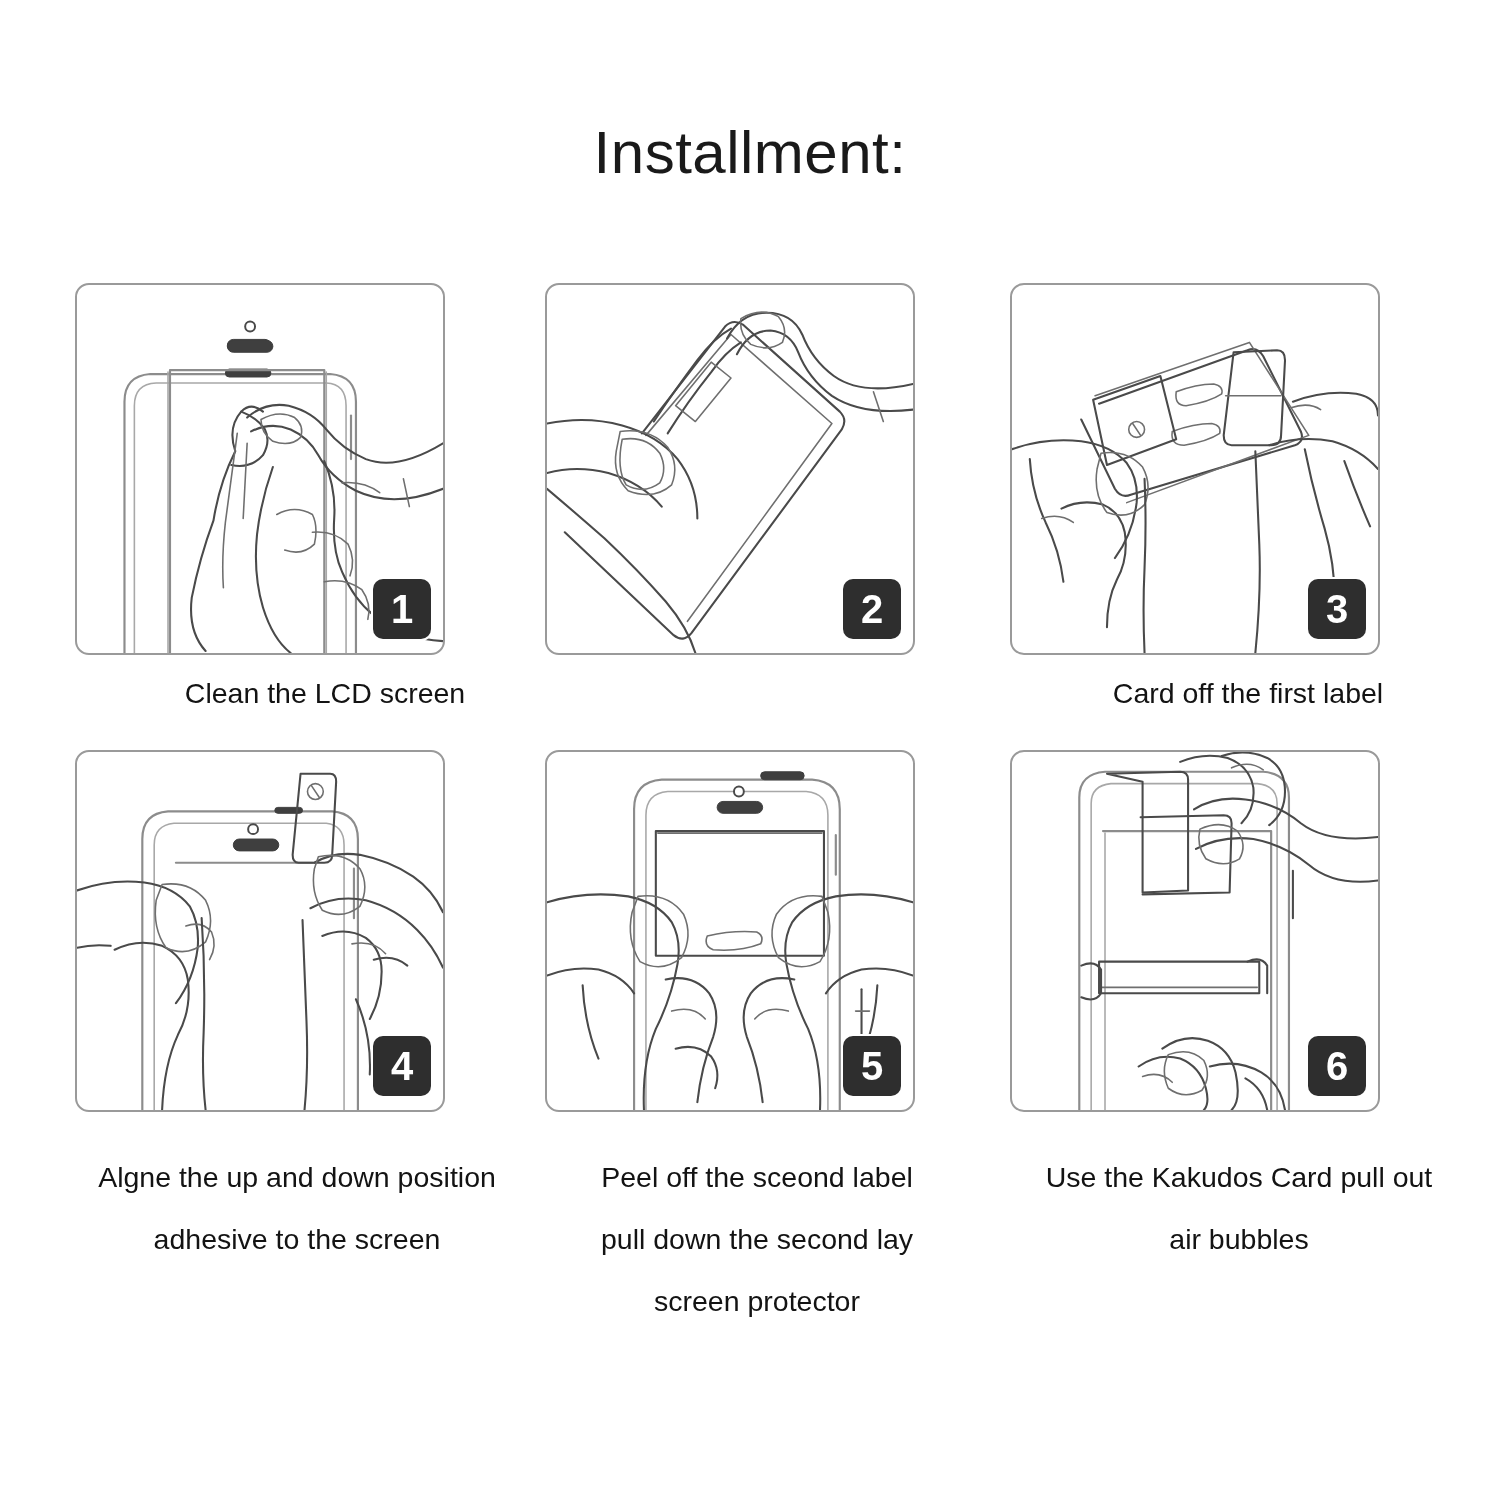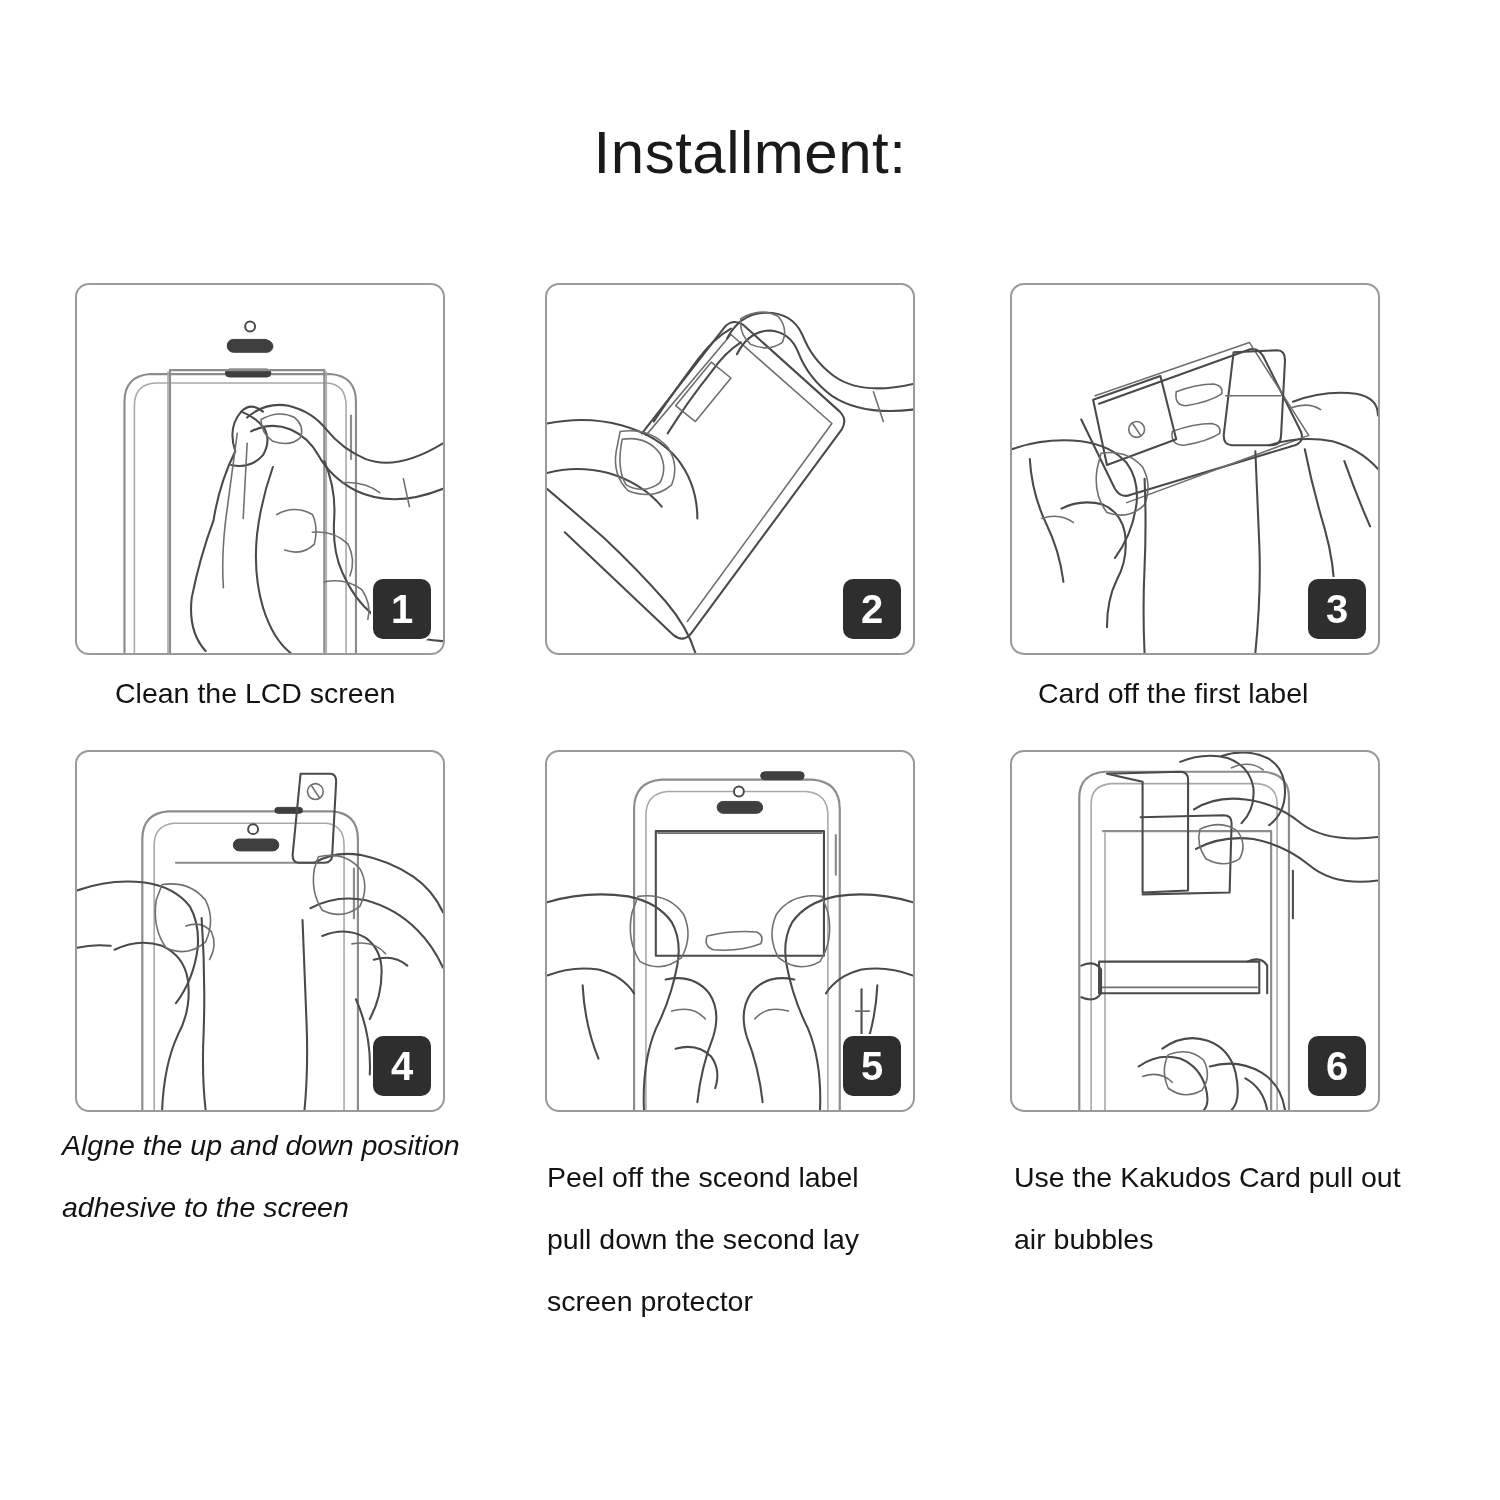--- a/index.html
+++ b/index.html
@@ -96,20 +96,21 @@
     box-shadow: 0 0 0 2px #ffffff;
   }
 
   .caption {
     position: absolute;
     font-size: 28.5px;
     line-height: 62px;
     color: #131313;
     font-weight: 400;
     white-space: pre-line;
+    text-align: center;
   }
 </style>
 </head>
 <body>
 
 <div id="page-title">Installment:</div>
 
 <div class="panel" style="left:75px; top:283px; width:370px; height:372px;">
   <svg viewBox="0 0 370 372">
 
@@ -243,21 +244,21 @@
     <path class="ln" d="M236 158 Q262 144 292 150 Q322 158 344 180 Q360 196 370 218"></path>
     <path class="ln" d="M228 170 Q230 220 232 272 Q234 320 230 362"></path>
     <path class="ln" d="M248 186 Q272 176 292 188 Q308 200 308 222 Q308 248 296 270"></path>
     <path class="ln-thin" d="M244 106 Q270 100 286 118 Q296 136 286 156 Q268 170 248 160 Q236 142 240 118Z"></path>
     <path class="ln-thin" d="M278 194 Q300 190 312 204"></path>
     <path class="ln" d="M300 210 Q320 204 334 216"></path>
     <path class="ln" d="M282 250 Q298 286 296 326"></path>
   </svg>
   <div class="badge" style="right:12px; bottom:14px;">4</div>
 </div>
-<div class="caption" style="left:62px; top:1114px; width:470px;font-style:italic;">Algne the up and down position
+<div class="caption" style="left:62px; top:1146px; width:470px;">Algne the up and down position
 adhesive to the screen</div>
 
 <div class="panel" style="left:545px; top:750px; width:370px; height:362px;">
   <svg viewBox="0 0 370 362">
 
     <path class="ln-dev" d="M88 362 L88 58 Q88 30 116 28 L268 28 Q296 30 296 58 L296 362"></path>
     <path class="ln-dev2" d="M100 362 L100 64 Q100 42 122 40 L262 40 Q284 42 284 64 L284 362"></path>
 
     <rect class="fill-dk" x="216" y="20" width="44" height="8" rx="4"></rect>
 

